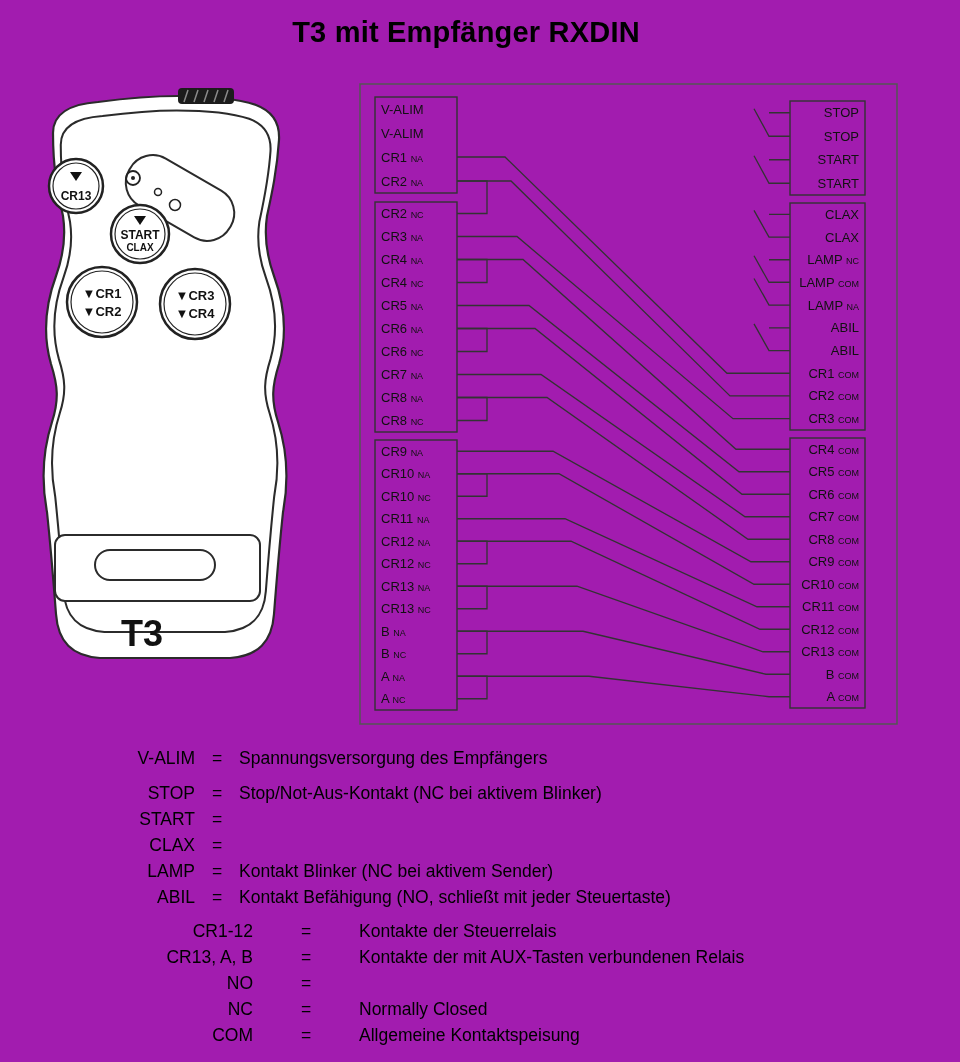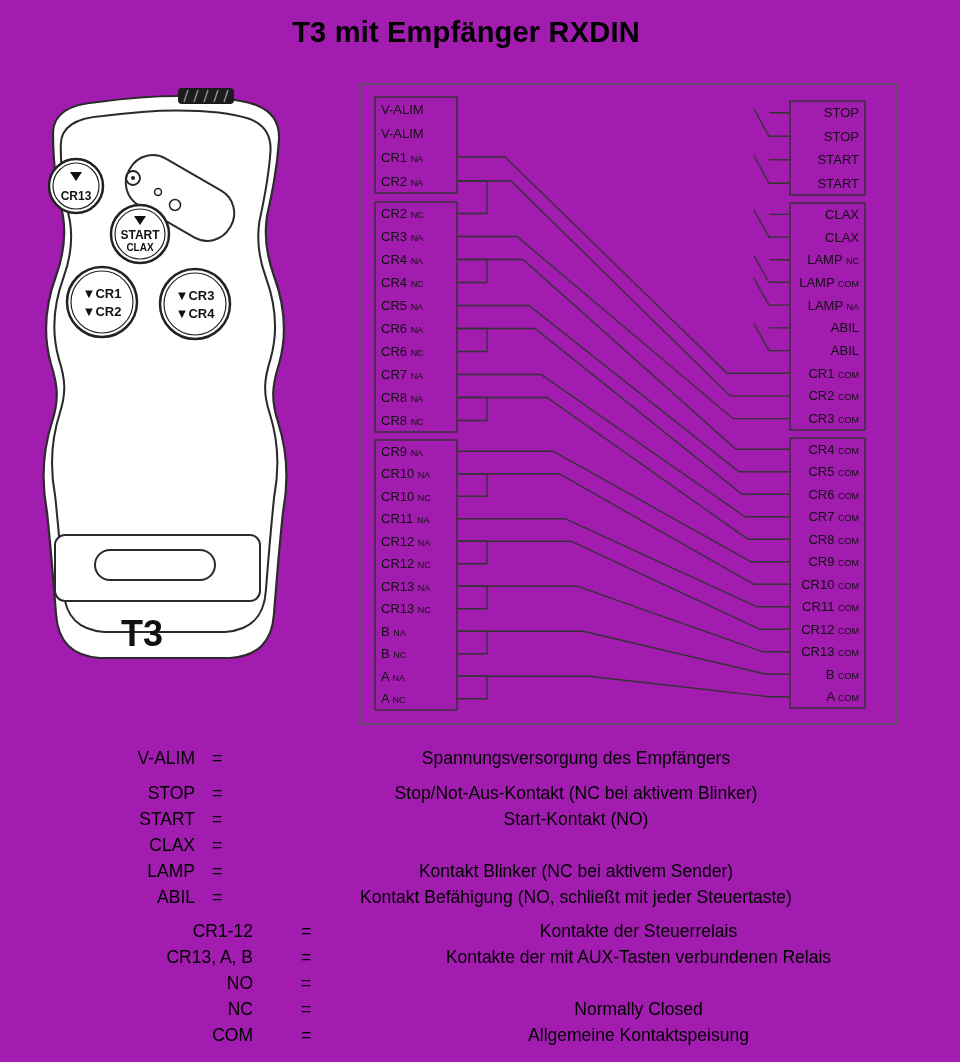--- a/index.html
+++ b/index.html
@@ -15,21 +15,21 @@
   .btn-sub{font-size:10px;font-weight:bold;fill:#111;}
   .t3-label{font-size:36px;font-weight:bold;fill:#111;}
   .legend{position:absolute;}
   .legend1{left:113px;top:748px;width:800px;}
   .legend2{left:118px;top:921px;width:800px;}
   .lrow{display:grid;grid-template-columns:82px 44px auto;font-size:17.5px;height:26px;align-items:baseline;}
   .legend2 .lrow{grid-template-columns:135px 30px auto;gap:38px;}
   .lrow.first{margin-bottom:9px;}
   .term{text-align:right;white-space:nowrap;}
   .eq{text-align:center;}
-  .desc{text-align:center;white-space:nowrap;}
+  .desc{text-align:left;white-space:nowrap;}
 </style>
 </head>
 <body>
 
 <div class="page">
 
   <div class="title">T3 mit Empfänger RXDIN</div>
 
   <div class="remote-wrap">
     <svg width="310" height="600" viewBox="0 0 310 600">
@@ -189,21 +189,20 @@
       <span class="desc">Spannungsversorgung des Empfängers</span>
     </div>
     <div class="lrow">
       <span class="term">STOP</span>
       <span class="eq">=</span>
       <span class="desc">Stop/Not-Aus-Kontakt (NC bei aktivem Blinker)</span>
     </div>
     <div class="lrow">
       <span class="term">START</span>
       <span class="eq">=</span>
-      <span class="desc">Start-Kontakt (NO)</span>
     </div>
     <div class="lrow">
       <span class="term">CLAX</span>
       <span class="eq">=</span>
     </div>
     <div class="lrow">
       <span class="term">LAMP</span>
       <span class="eq">=</span>
       <span class="desc">Kontakt Blinker (NC bei aktivem Sender)</span>
     </div>

